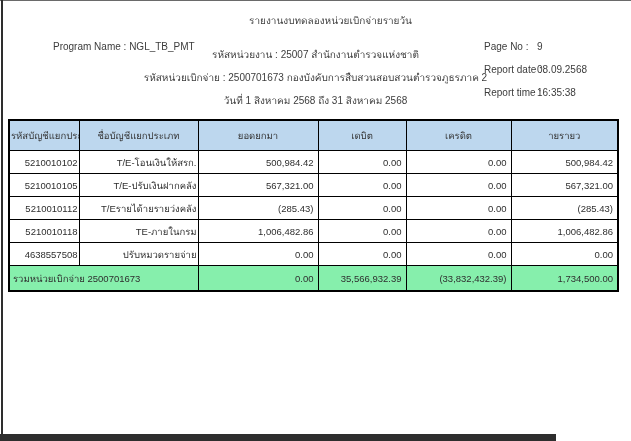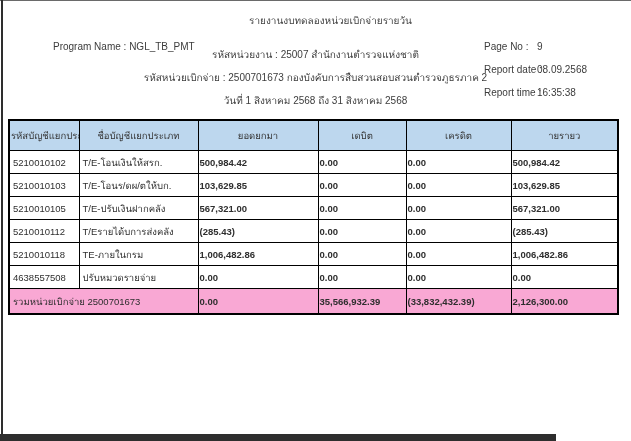--- a/index.html
+++ b/index.html
@@ -37,23 +37,23 @@
   .tb th,.tb td{border:1px solid #000;overflow:hidden;white-space:nowrap;}
   .tb th{
     background:#BDD7EE;
     height:27px;
     font-weight:normal;
     text-align:center;
     vertical-align:middle;
     color:#333;
   }
   .tb td{height:20px;vertical-align:middle;}
-  .c-code,.c-name{text-align:left;padding-left:3px;}
-  .c-num{text-align:left;padding-right:4px;font-weight:bold;}
-  .total-row td{background:#f9a8d4;height:22px;}
+  .c-code,.c-name{text-align:right;padding-left:3px;}
+  .c-num{text-align:right;padding-right:4px;}
+  .total-row td{background:#86efac;height:22px;}
   .total-label{text-align:left;padding-left:3px;}
 </style>
 </head>
 <body>
 
 <div class="page">
   <div class="edge-top"></div>
   <div class="edge-left"></div>
   <div class="edge-bottom"></div>
 
@@ -100,38 +100,30 @@
     <tbody>
       <tr>
         <td class="c-code">5210010102</td>
         <td class="c-name">T/E-โอนเงินให้สรก.</td>
         <td class="c-num">500,984.42</td>
         <td class="c-num">0.00</td>
         <td class="c-num">0.00</td>
         <td class="c-num">500,984.42</td>
       </tr>
       <tr>
-        <td class="c-code">5210010103</td>
-        <td class="c-name">T/E-โอนร/ดผ/ตให้บก.</td>
-        <td class="c-num">103,629.85</td>
-        <td class="c-num">0.00</td>
-        <td class="c-num">0.00</td>
-        <td class="c-num">103,629.85</td>
-      </tr>
-      <tr>
         <td class="c-code">5210010105</td>
         <td class="c-name">T/E-ปรับเงินฝากคลัง</td>
         <td class="c-num">567,321.00</td>
         <td class="c-num">0.00</td>
         <td class="c-num">0.00</td>
         <td class="c-num">567,321.00</td>
       </tr>
       <tr>
         <td class="c-code">5210010112</td>
-        <td class="c-name">T/Eรายได้บการส่งคลัง</td>
+        <td class="c-name">T/Eรายได้ายรายว่งคลัง</td>
         <td class="c-num">(285.43)</td>
         <td class="c-num">0.00</td>
         <td class="c-num">0.00</td>
         <td class="c-num">(285.43)</td>
       </tr>
       <tr>
         <td class="c-code">5210010118</td>
         <td class="c-name">TE-ภายในกรม</td>
         <td class="c-num">1,006,482.86</td>
         <td class="c-num">0.00</td>
@@ -144,17 +136,17 @@
         <td class="c-num">0.00</td>
         <td class="c-num">0.00</td>
         <td class="c-num">0.00</td>
         <td class="c-num">0.00</td>
       </tr>
       <tr class="total-row">
         <td class="total-label" colspan="2">รวมหน่วยเบิกจ่าย 2500701673</td>
         <td class="c-num">0.00</td>
         <td class="c-num">35,566,932.39</td>
         <td class="c-num">(33,832,432.39)</td>
-        <td class="c-num">2,126,300.00</td>
+        <td class="c-num">1,734,500.00</td>
       </tr>
     </tbody>
   </table>
 </div>
 
 </body></html>

